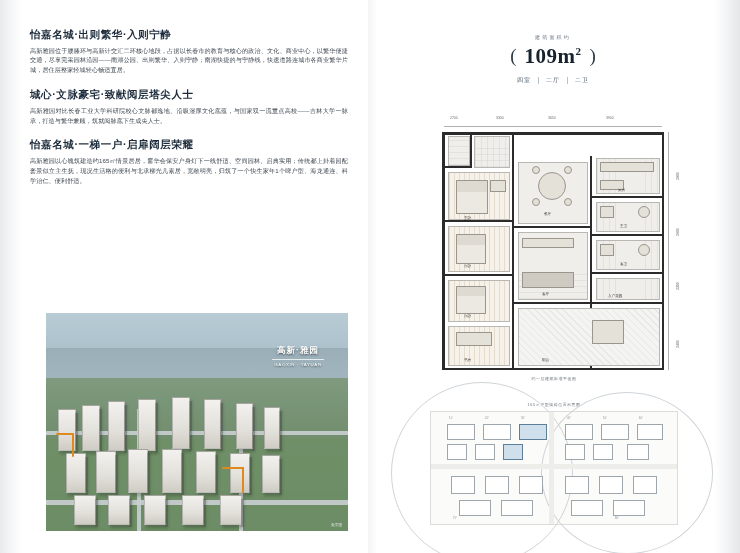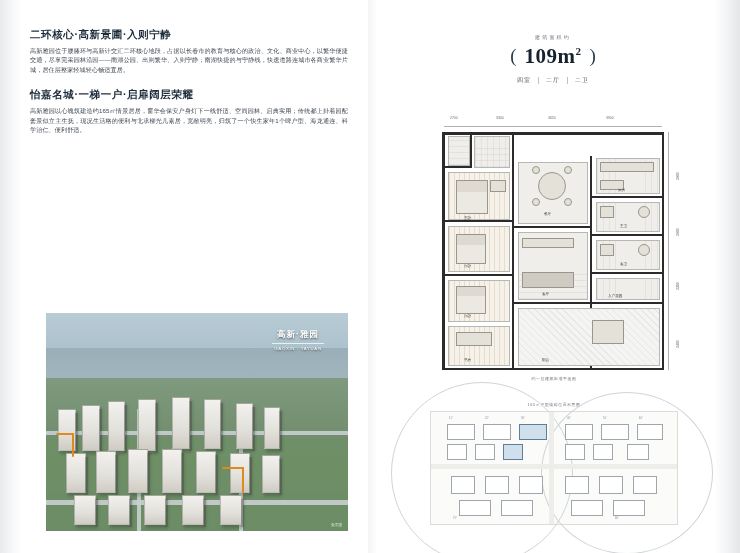--- a/index.html
+++ b/index.html
@@ -110,21 +110,21 @@
     background: rgba(60,60,60,.25);
   }
   .crane {
     position: absolute;
     background: #e0891f;
     border-radius: 1px;
   }
   .photo-badge {
     position: absolute;
     right: 18px;
-    top: 16px;
+    top: 32px;
     width: 64px;
     text-align: center;
     color: #ffffff;
   }
   .photo-badge .pb-main {
     font-size: 8.5px;
     font-weight: bold;
     letter-spacing: 1px;
     text-shadow: 0 1px 2px rgba(0,0,0,.6);
   }
@@ -320,24 +320,28 @@
 
 <div class="page">
   <div class="page-edge-left"></div>
   <div class="page-edge-right"></div>
   <div class="page-fold"></div>
 
   <div class="left">
 
 
     <div class="sec">
-      <h2 class="sec-title">二环核心·高新景圃·入则宁静</h2>
+      <h2 class="sec-title">怡嘉名城·出则繁华·入则宁静</h2>
       <p class="sec-body">高新雅园位于腰膝环与高新计交汇二环核心地段，占据以长春市的教育与核心的政治、文化、商业中心，以繁华便捷交通，尽享完采园林沿园——南湖公园、出则繁华、入则宁静；南湖快捷的与宁静线，快速道路连城市各商业繁华片城，居住层整家轻城轻心畅适宜居。</p>
     </div>
 
+    <div class="sec">
+      <h2 class="sec-title">城心·文脉豪宅·致献阅层塔尖人士</h2>
+      <p class="sec-body">高新雅园对比长春工业大学科研院校心文脉都逸地、沿吸湿厚文化底蕴，与国家双一流重点高校——吉林大学一脉承，打造与繁华兼顾，筑就阅脉底下生成尖人士。</p>
+    </div>
 
     <div class="sec">
       <h2 class="sec-title">怡嘉名城·一梯一户·启扉阔层荣耀</h2>
       <p class="sec-body">高新雅园以心魄筑建造约165㎡情景居居，窗华会保安户身灯下一线舒适、空间园林、启典实用；传统都上卦着园配套景似立主生抚，现况生活格的便利与北承柳光几素居，宽敞明亮，归筑了一个快生家年1个啤户型、海龙通连、科学治仁、便利舒适。</p>
     </div>
   </div>
 
   <div class="photo">
     <div class="ph-sky"></div>
     <div class="ph-far-city"></div>

